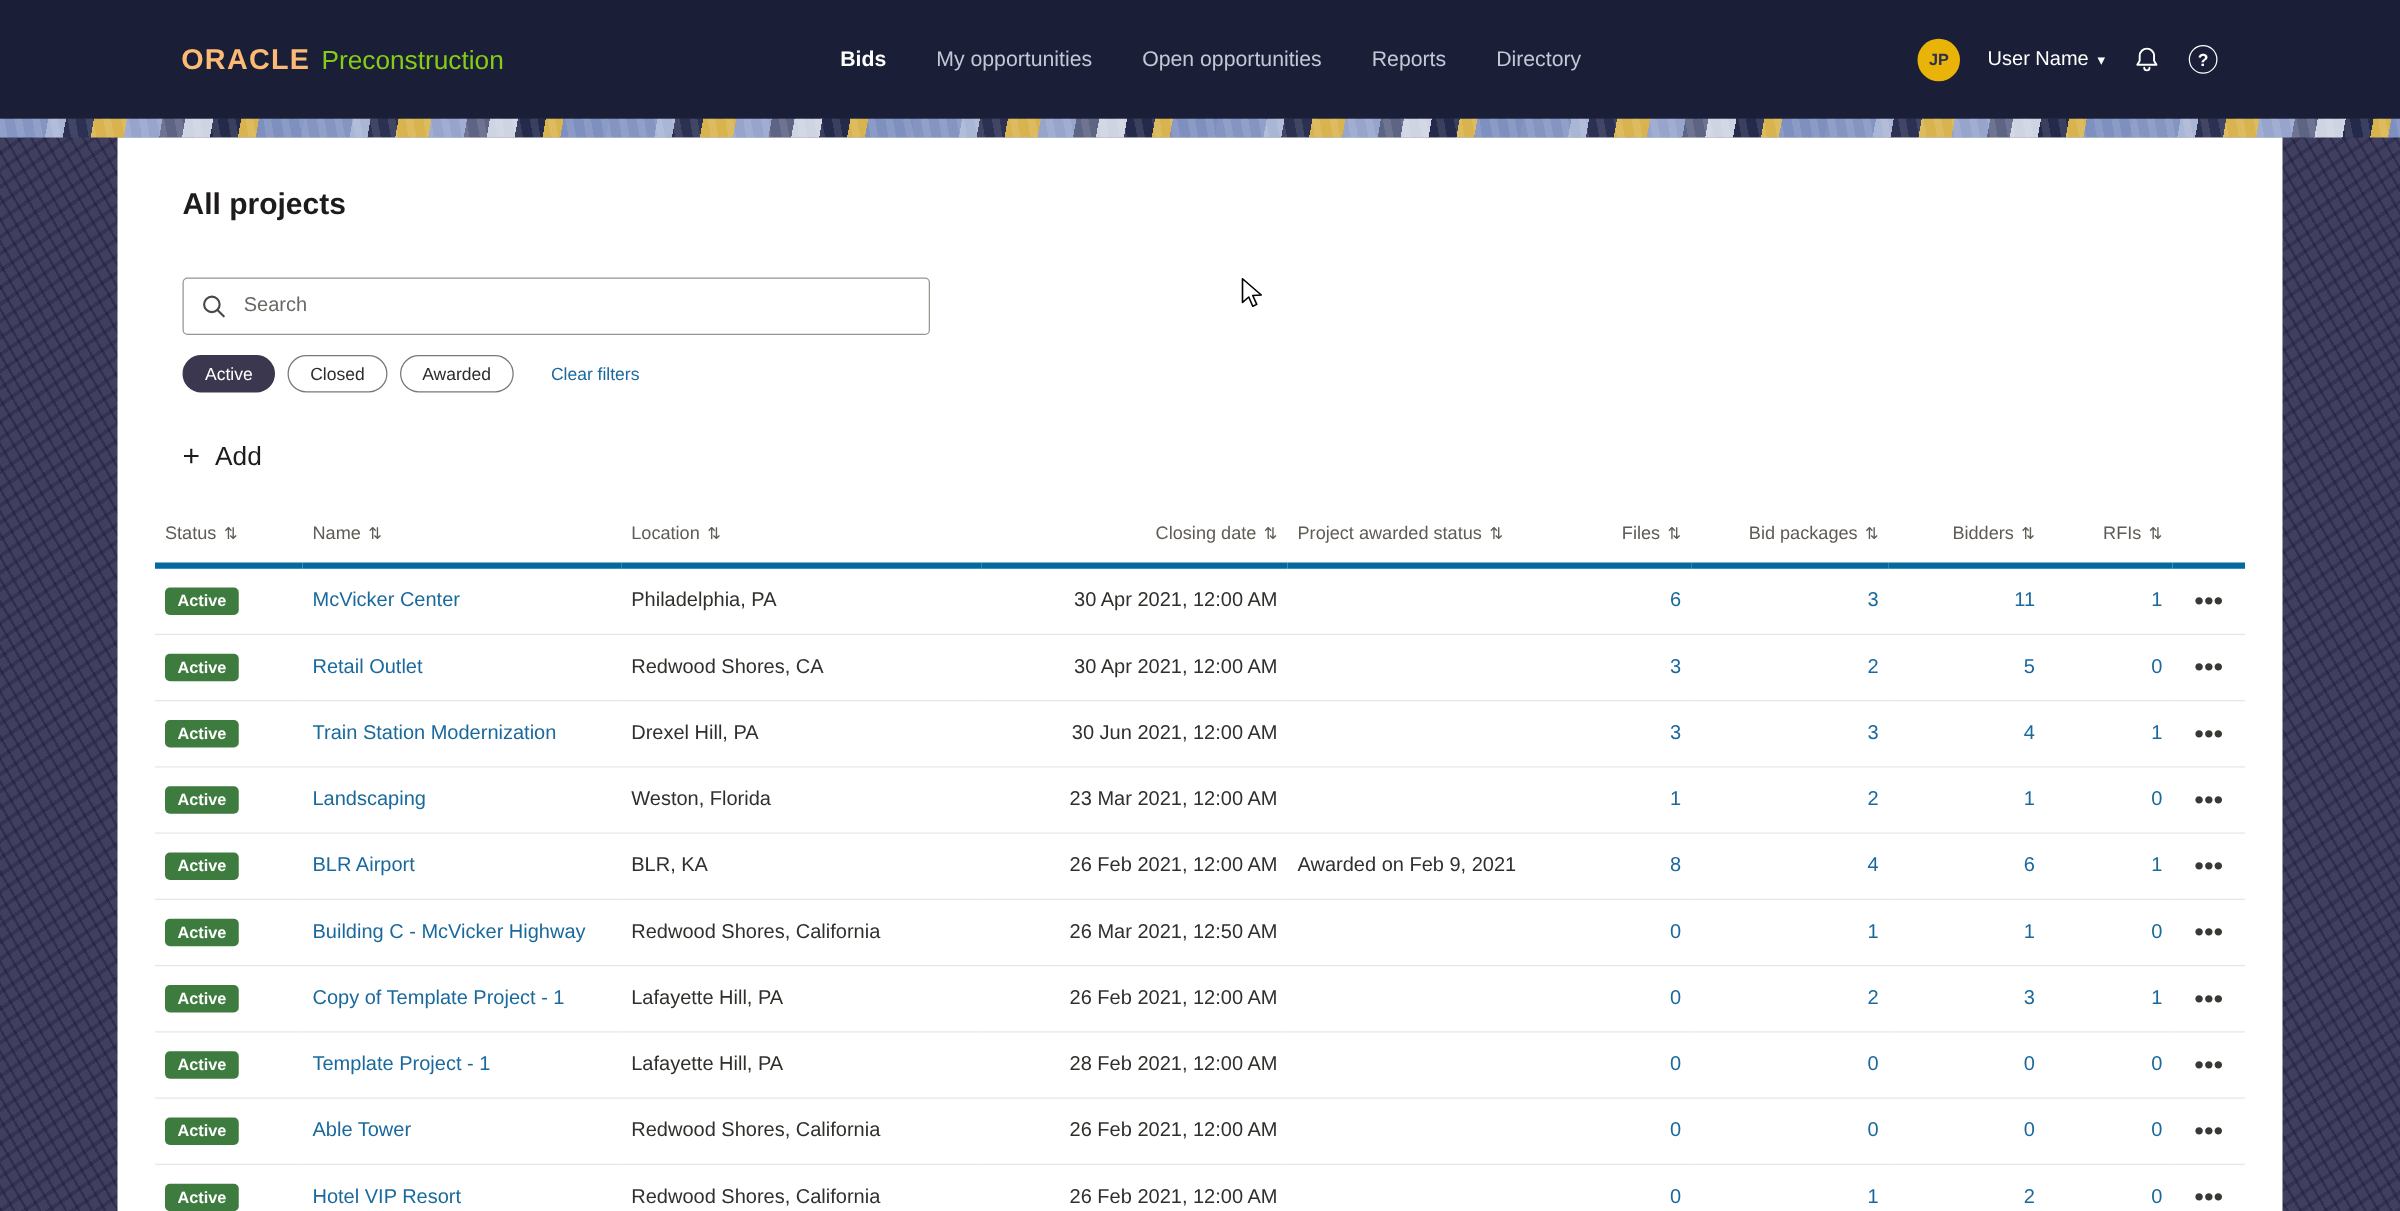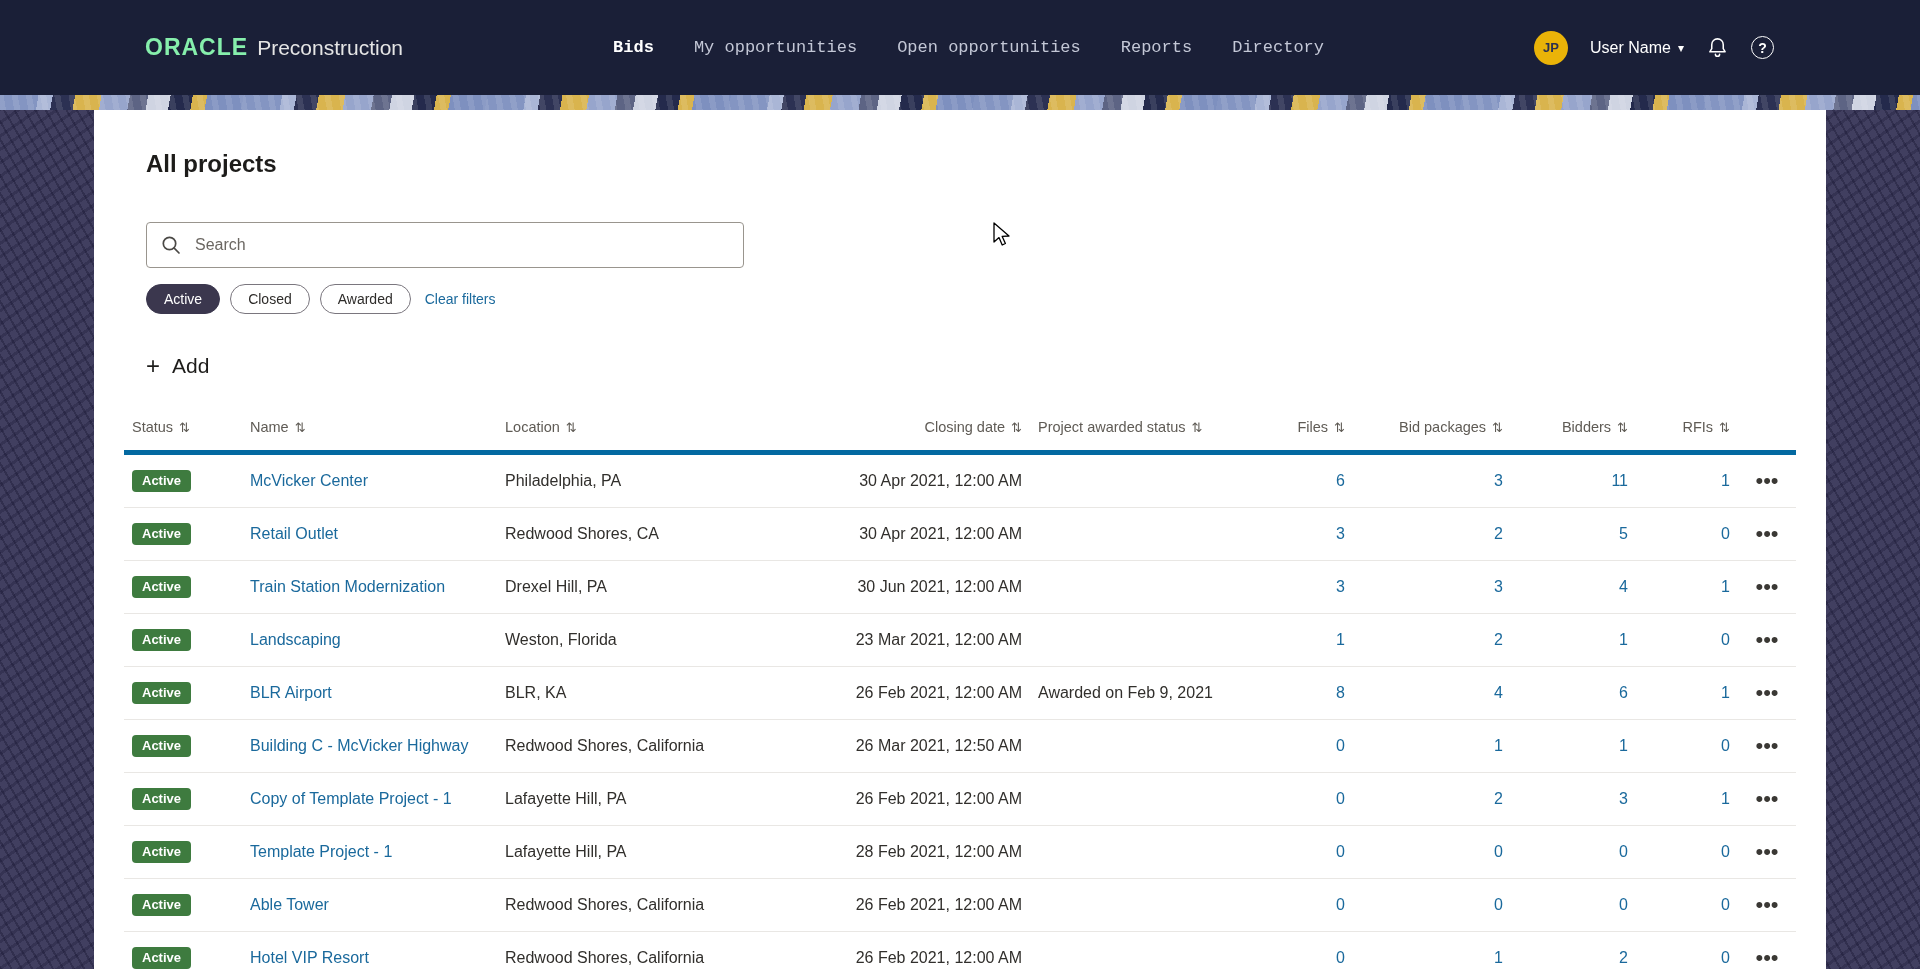--- a/index.html
+++ b/index.html
@@ -16,30 +16,30 @@
   
   .navbar {
     height: 95px;
     background: #1a1f37;
     display: flex;
     align-items: center;
     padding: 0 146px 0 145px;
     color: #fff;
   }
   .brand { display: flex; align-items: baseline; cursor: pointer; white-space: nowrap; }
-  .brand .oracle { font-size: 23px; font-weight: 800; letter-spacing: 1px; color: #86efac; }
-  .brand .product { font-size: 21px; font-weight: 400; margin-left: 9px; color: #e5e5e5; }
+  .brand .oracle { font-size: 23px; font-weight: 800; letter-spacing: 1px; color: #fdba74; }
+  .brand .product { font-size: 21px; font-weight: 400; margin-left: 9px; color: #84cc16; }
   .nav-menu {
     flex: 1;
     display: flex;
     justify-content: center;
     gap: 40px;
     align-items: center;
   }
-  .nav-item { font-size: 17px; color: #c3c7d6; cursor: pointer; white-space: nowrap; font-family: Liberation Mono, monospace; }
+  .nav-item { font-size: 17px; color: #c3c7d6; cursor: pointer; white-space: nowrap; }
   .nav-item.active { color: #ffffff; font-weight: 700; }
   .nav-right { display: flex; align-items: center; gap: 22px; }
   .avatar {
     width: 34px; height: 34px; border-radius: 50%;
     background: #eab308;
     color: #2c3150; font-size: 13px; font-weight: 700;
     display: grid; place-items: center; cursor: pointer;
   }
   .user-name { font-size: 16px; color: #fff; cursor: pointer; display: flex; align-items: center; gap: 7px; }
   .caret { font-size: 12px; color: #fff; }
@@ -86,21 +86,21 @@
   .search-icon { position: absolute; left: 14px; top: 12px; }
 
   .chips-row { margin: 16px 0 0 22px; display: flex; align-items: center; gap: 10px; }
   .chip {
     font-size: 14px; padding: 6px 17px; border-radius: 17px;
     border: 1px solid #7a767e; background: #fff; color: #2e2c2a;
     cursor: pointer; font-family: inherit;
   }
   .chip.selected { background: #3b374e; border-color: #3b374e; color: #fff; }
   .link { color: #1a699c; text-decoration: none; cursor: pointer; }
-  .clear-filters { margin-left: 4px; font-size: 14px; }
+  .clear-filters { margin-left: 20px; font-size: 14px; }
 
   .add-row { margin: 40px 0 0 22px; display: flex; align-items: center; gap: 12px; cursor: pointer; width: fit-content; }
   .plus-glyph { font-size: 24px; font-weight: 300; color: #1d1c1a; line-height: 1; }
   .add-label { font-size: 21px; color: #1d1c1a; }
 
   
   table { width: 100%; border-collapse: collapse; table-layout: fixed; margin-top: 26px; }
   th {
     text-align: left; font-weight: 400; font-size: 14.5px; color: #5f5b55;
     padding: 15px 8px; border-bottom: 5px solid #0369a1; white-space: nowrap;

